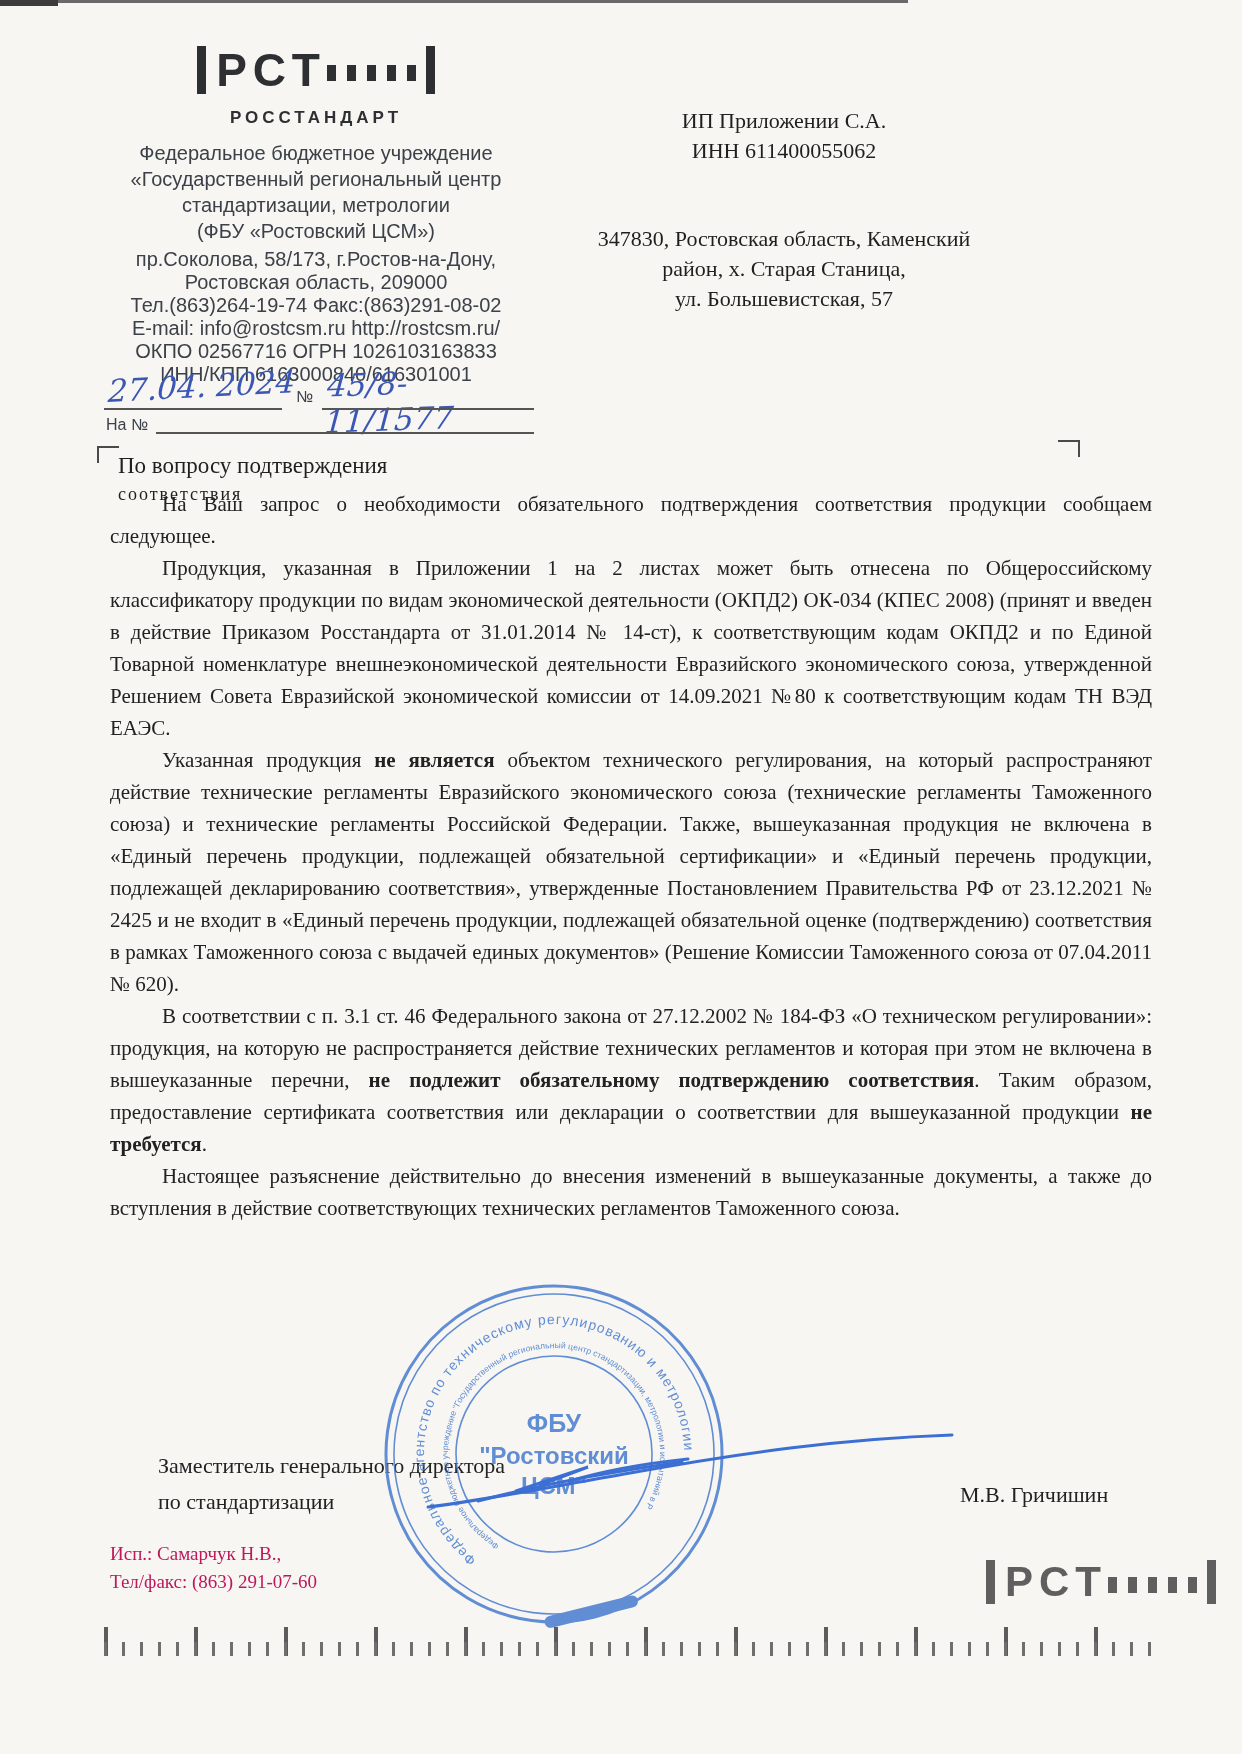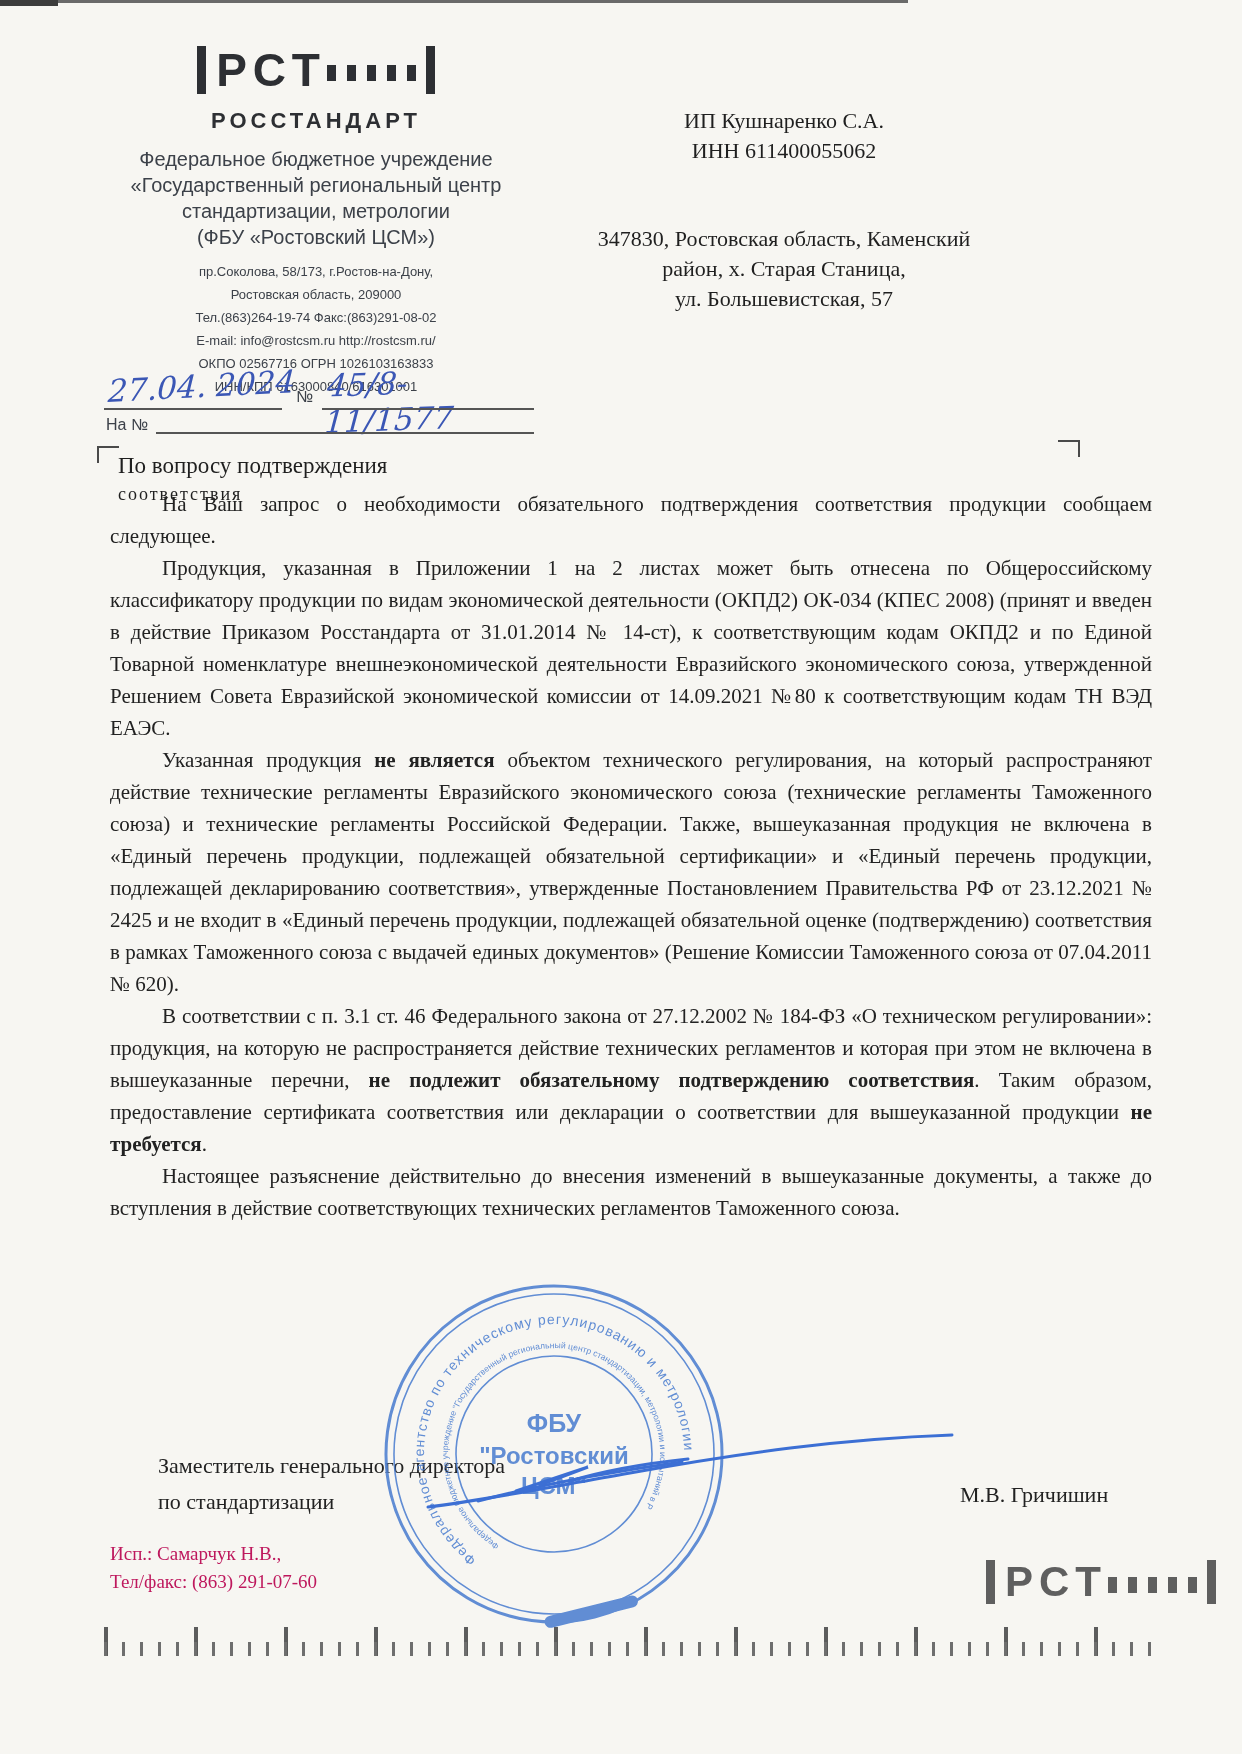--- a/index.html
+++ b/index.html
@@ -15,23 +15,23 @@
   
   .letterhead{position:absolute;left:100px;top:46px;width:432px;text-align:center;
     font-family:"Liberation Sans", sans-serif;color:#383d44;}
   .rst-logo{display:inline-flex;align-items:stretch;gap:10px;}
   .rst-logo .sidebar-bar{width:9px;background:#2d2f33;}
   .rst-logo .mid{display:flex;flex-direction:row;align-items:center;}
   .rst-logo .letters{font-family:"Liberation Sans", sans-serif;font-weight:900;
     font-size:46px;line-height:48px;letter-spacing:7px;color:#2d2f33;}
   .rst-logo .ticks{display:flex;gap:11px;margin-top:5px;}
   .rst-logo .ticks i{display:block;width:9px;height:16px;background:#2d2f33;}
-  .brand{font-weight:bold;font-size:22px;letter-spacing:4px;margin-top:10px;color:#2d2f33;}
+  .brand{font-weight:bold;font-size:17px;letter-spacing:4px;margin-top:10px;color:#2d2f33;}
   .org{margin-top:12px;font-size:20px;line-height:26px;color:#3c4149;}
-  .contacts{margin-top:10px;font-size:13px;line-height:23px;color:#3c4149;}
+  .contacts{margin-top:4px;font-size:20px;line-height:23px;color:#3c4149;}
   
   .daterow{position:absolute;left:104px;top:372px;width:430px;height:40px;}
   .hand{font-family:"DejaVu Serif", serif;font-style:italic;color:#3b57b5;}
   .hw-date{position:absolute;left:4px;top:-4px;font-size:31px;transform:rotate(-3deg) skewX(-6deg);}
   .hw-num{position:absolute;left:222px;top:-8px;font-size:31px;transform:rotate(-2deg) skewX(-6deg);}
   .date-line{position:absolute;left:0;top:36px;width:178px;border-bottom:2px solid #555;}
   .num-label{position:absolute;left:192px;top:16px;font-family:"Liberation Sans", sans-serif;font-size:16px;color:#3c4149;}
   .num-line{position:absolute;left:218px;top:36px;width:212px;border-bottom:2px solid #555;}
   .refrow{position:absolute;left:104px;top:414px;width:430px;height:24px;}
   .ref-label{position:absolute;left:2px;top:2px;font-family:"Liberation Sans", sans-serif;font-size:16px;color:#3c4149;}
@@ -126,21 +126,21 @@
 
 <div class="corner-left"></div>
 <div class="corner-right"></div>
 
 <div class="subject">
   <div class="l1">По вопросу подтверждения</div>
   <div class="l2">соответствия</div>
 </div>
 
 <div class="recipient">
-  <div>ИП Кушнаренко С.А.</div>
+  <div>ИП Приложении С.А.</div>
   <div>ИНН 611400055062</div>
   <div class="addr">
     <div>347830, Ростовская область, Каменский</div>
     <div>район, х. Старая Станица,</div>
     <div>ул. Большевистская, 57</div>
   </div>
 </div>
 
 <div class="bodytext">
   <p><span>На Ваш запрос о необходимости обязательного подтверждения соответствия продукции сообщаем следующее.</span></p>

